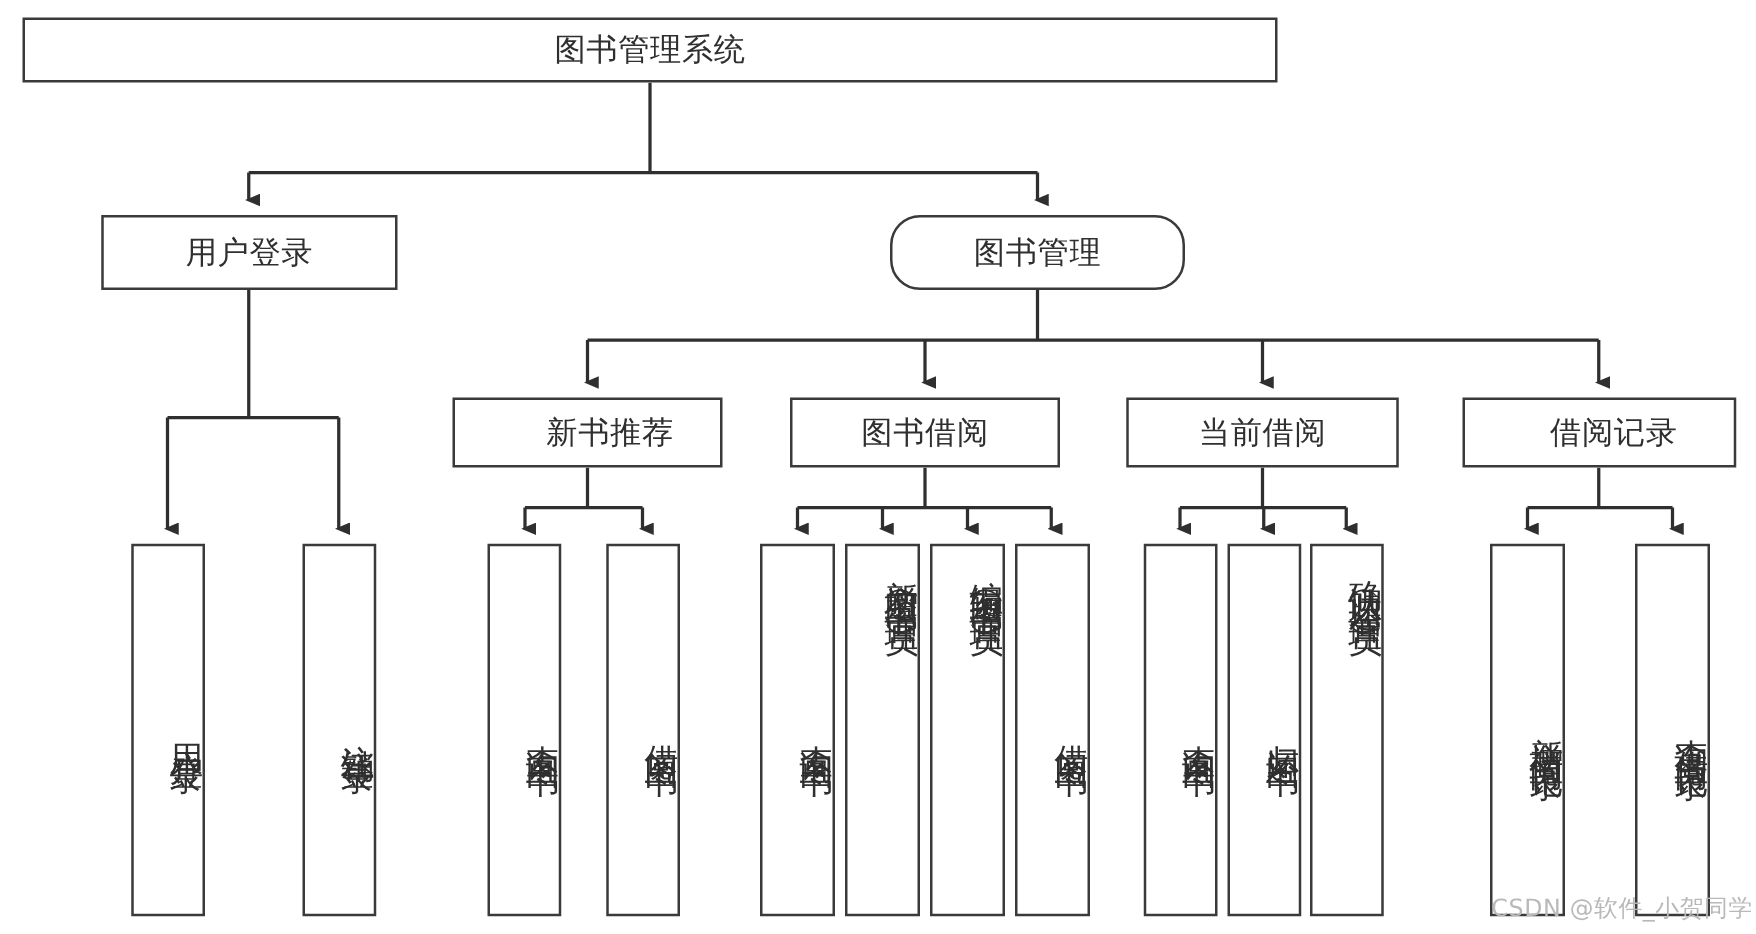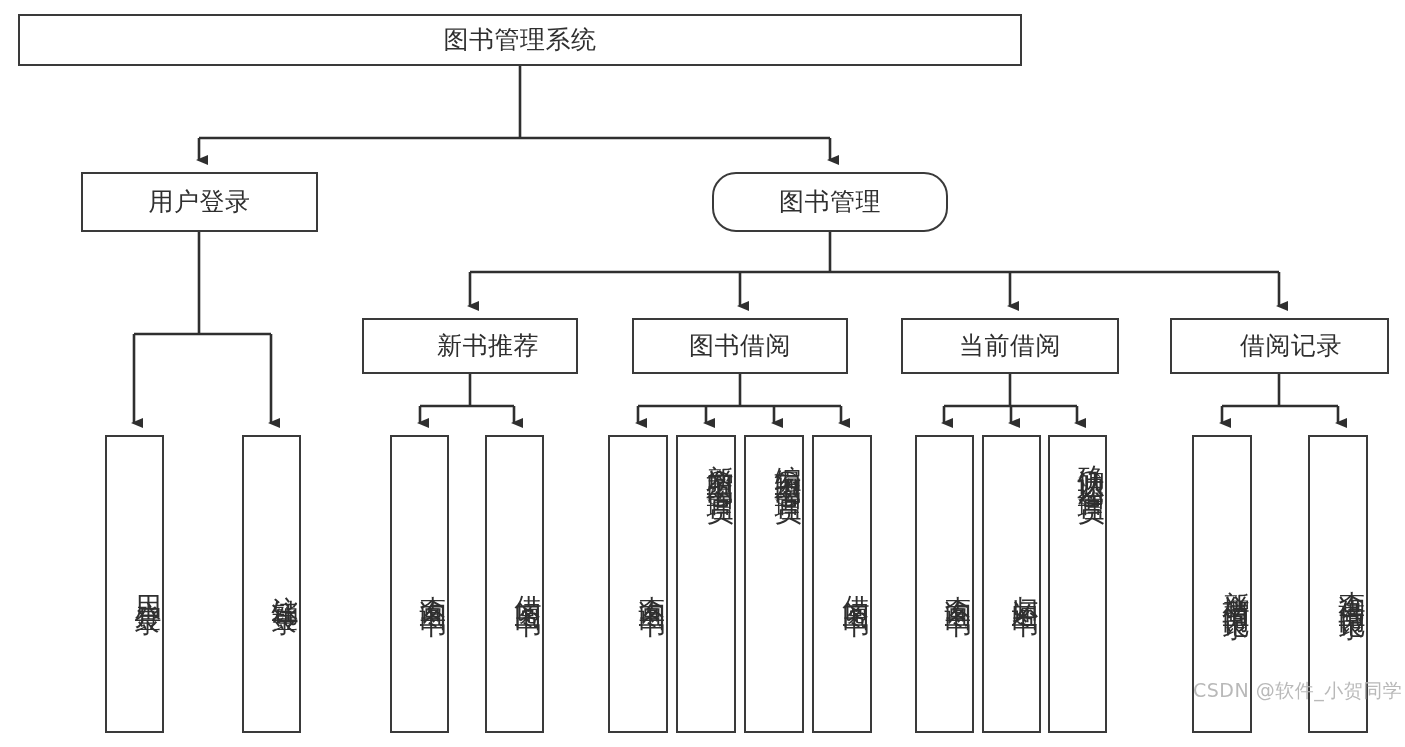--- a/index.html
+++ b/index.html
@@ -72,21 +72,21 @@
     align-items: center;
     justify-content: center;
   }
   .leaf-inner.top {
     align-items: flex-start;
     padding-top: 6px;
   }
   #watermark {
     position: absolute;
     left: 1193px;
-    top: 678px;
+    top: 714px;
     font-size: 19px;
     color: #b9b9b9;
     letter-spacing: 0.5px;
     white-space: nowrap;
     pointer-events: none;
   }
 </style>
 </head>
 <body>
 

